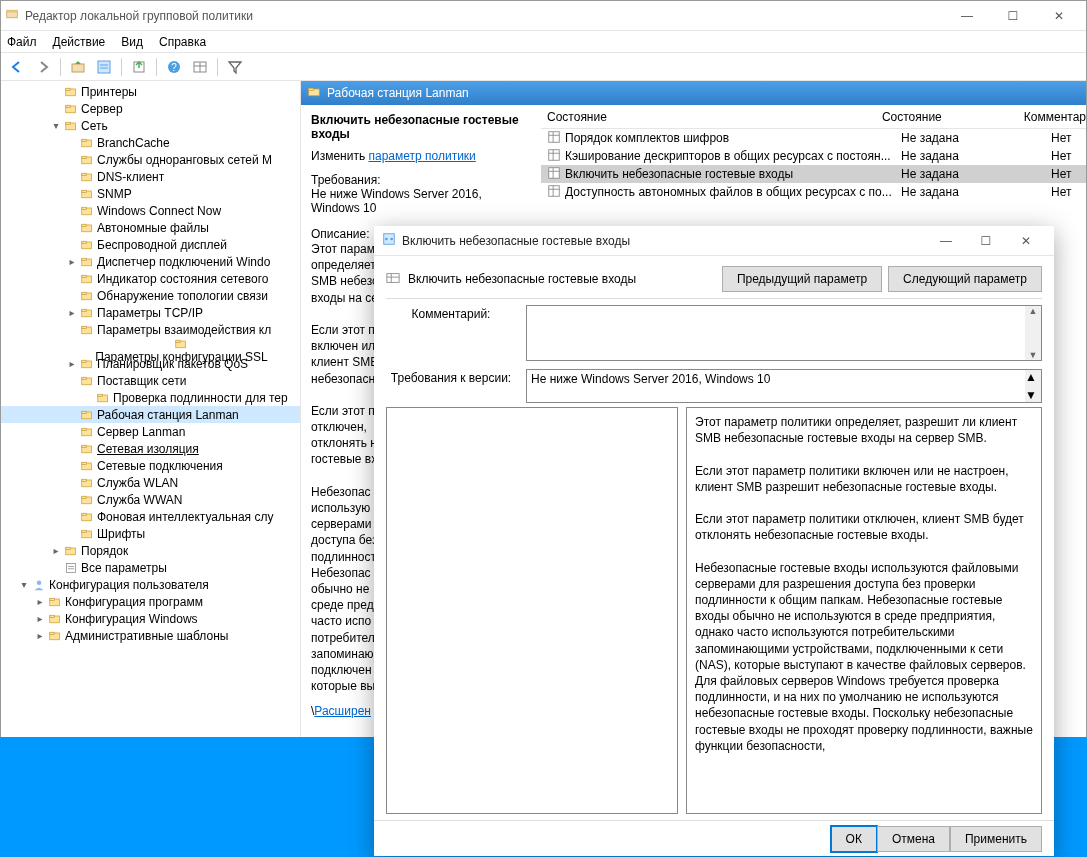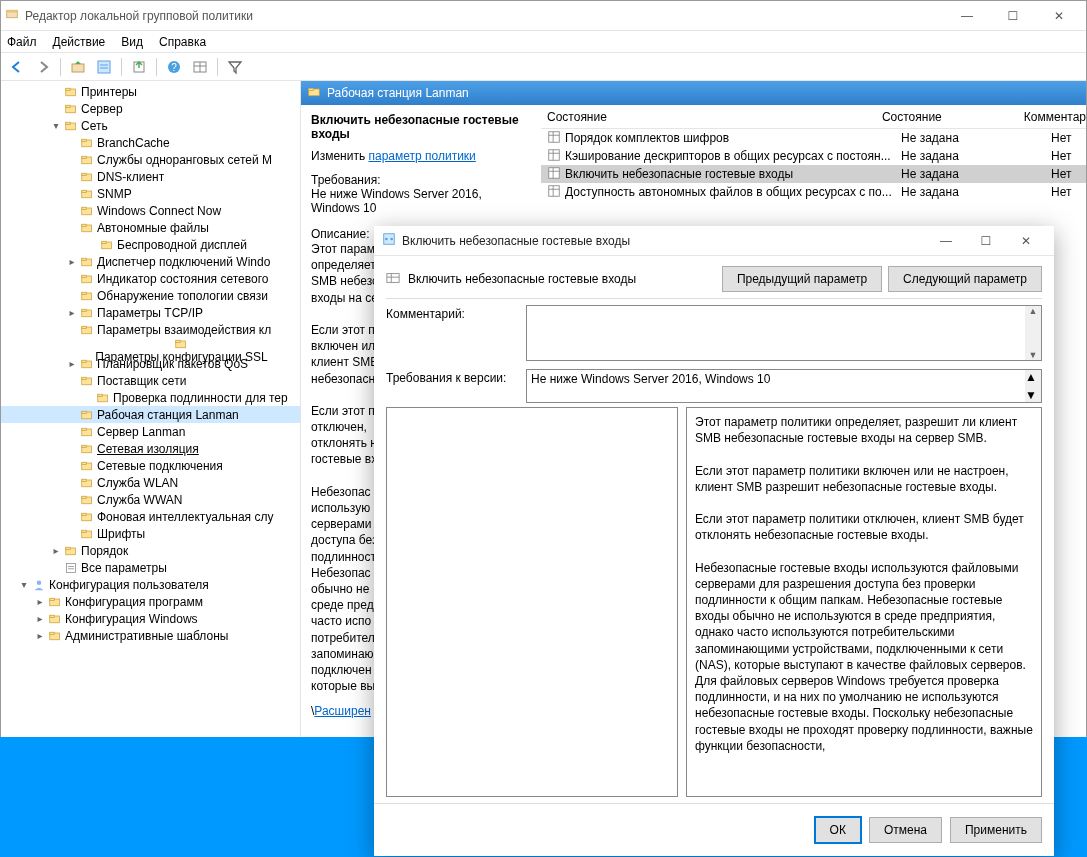--- a/index.html
+++ b/index.html
@@ -102,32 +102,32 @@
   }
   .btn.def { border-color:#0078d7; outline:1px solid #0078d7; }
   .dlg-body {
     flex:1; padding:6px 12px 6px 12px; display:flex; flex-direction:column; min-height:0;
   }
   .radio-row { display:flex; gap:24px; align-items:flex-start; }
   .radios { width:100px; display:flex; flex-direction:column; gap:10px; padding-top:4px;}
   .radios label { display:flex; align-items:center; gap:6px; }
   .fields { flex:1; display:flex; flex-direction:column; gap:8px; }
   .fld { display:flex; gap:10px; }
-  .fld .lab { width:130px; padding-top:2px; }
+  .fld .lab { width:130px; padding-top:2px;text-align:center; }
   .textarea { flex:1; border:1px solid #888; min-height:56px; background:#fff; position:relative; }
   .textarea .sb { position:absolute; right:0; top:0; bottom:0; width:16px; background:#f0f0f0; display:flex; flex-direction:column; justify-content:space-between; }
   .textarea .sb span { font-size:9px; text-align:center; color:#666; }
   .req-box { flex:1; border:1px solid #888; height:34px; padding:2px 4px; background:#fff; position:relative; }
   .req-box .sb { position:absolute; right:0; top:0; bottom:0; width:16px; background:#f0f0f0; display:flex; flex-direction:column; justify-content:space-between; }
   .labels2 { display:flex; margin-top:8px; }
   .labels2 div:first-child { width:300px; }
   .panels { flex:1; display:flex; gap:8px; margin-top:4px; min-height:0; }
   .panel { border:1px solid #888; flex:1; overflow-y:auto; padding:6px 8px; font-size:12px; line-height:1.35; }
   .panel.params { flex:0 0 292px; }
-  .dlg-foot { height:53px; border-top:1px solid #ddd; display:flex; align-items:center; justify-content:flex-end; gap:8px; padding:0 12px; }
+  .dlg-foot { height:36px; border-top:1px solid #ddd; display:flex; align-items:center; justify-content:flex-end; gap:0; padding:0 12px; }
 </style>
 </head>
 <body>
 
 <div class="window">
   <div class="titlebar">
     <span class="fold">
       <svg viewBox="0 0 16 16">
           <rect x="1" y="3" width="14" height="10" fill="#f5deb3" stroke="#c0a060"></rect>
           <rect x="1" y="3" width="14" height="3" fill="#e8c878"></rect>
@@ -289,21 +289,21 @@
           <div class="tree-row" style="padding-left: 64px;">
             <span class="exp"></span>
             <span class="fold">
               <svg viewBox="0 0 16 16">
                 <rect x="1" y="4" width="13" height="9" fill="#ffe29a" stroke="#c9a13a"></rect>
                 <rect x="1" y="3" width="6" height="3" fill="#ffe29a" stroke="#c9a13a"></rect>
               </svg>
             </span>
             <span class="lbl">Автономные файлы</span>
           </div>
-          <div class="tree-row" style="padding-left: 64px; margin-left: 20px;">
+          <div class="tree-row" style="padding-left: 64px;">
             <span class="exp"></span>
             <span class="fold">
               <svg viewBox="0 0 16 16">
                 <rect x="1" y="4" width="13" height="9" fill="#ffe29a" stroke="#c9a13a"></rect>
                 <rect x="1" y="3" width="6" height="3" fill="#ffe29a" stroke="#c9a13a"></rect>
               </svg>
             </span>
             <span class="lbl">Беспроводной дисплей</span>
           </div>
           <div class="tree-row" style="padding-left: 64px;">

